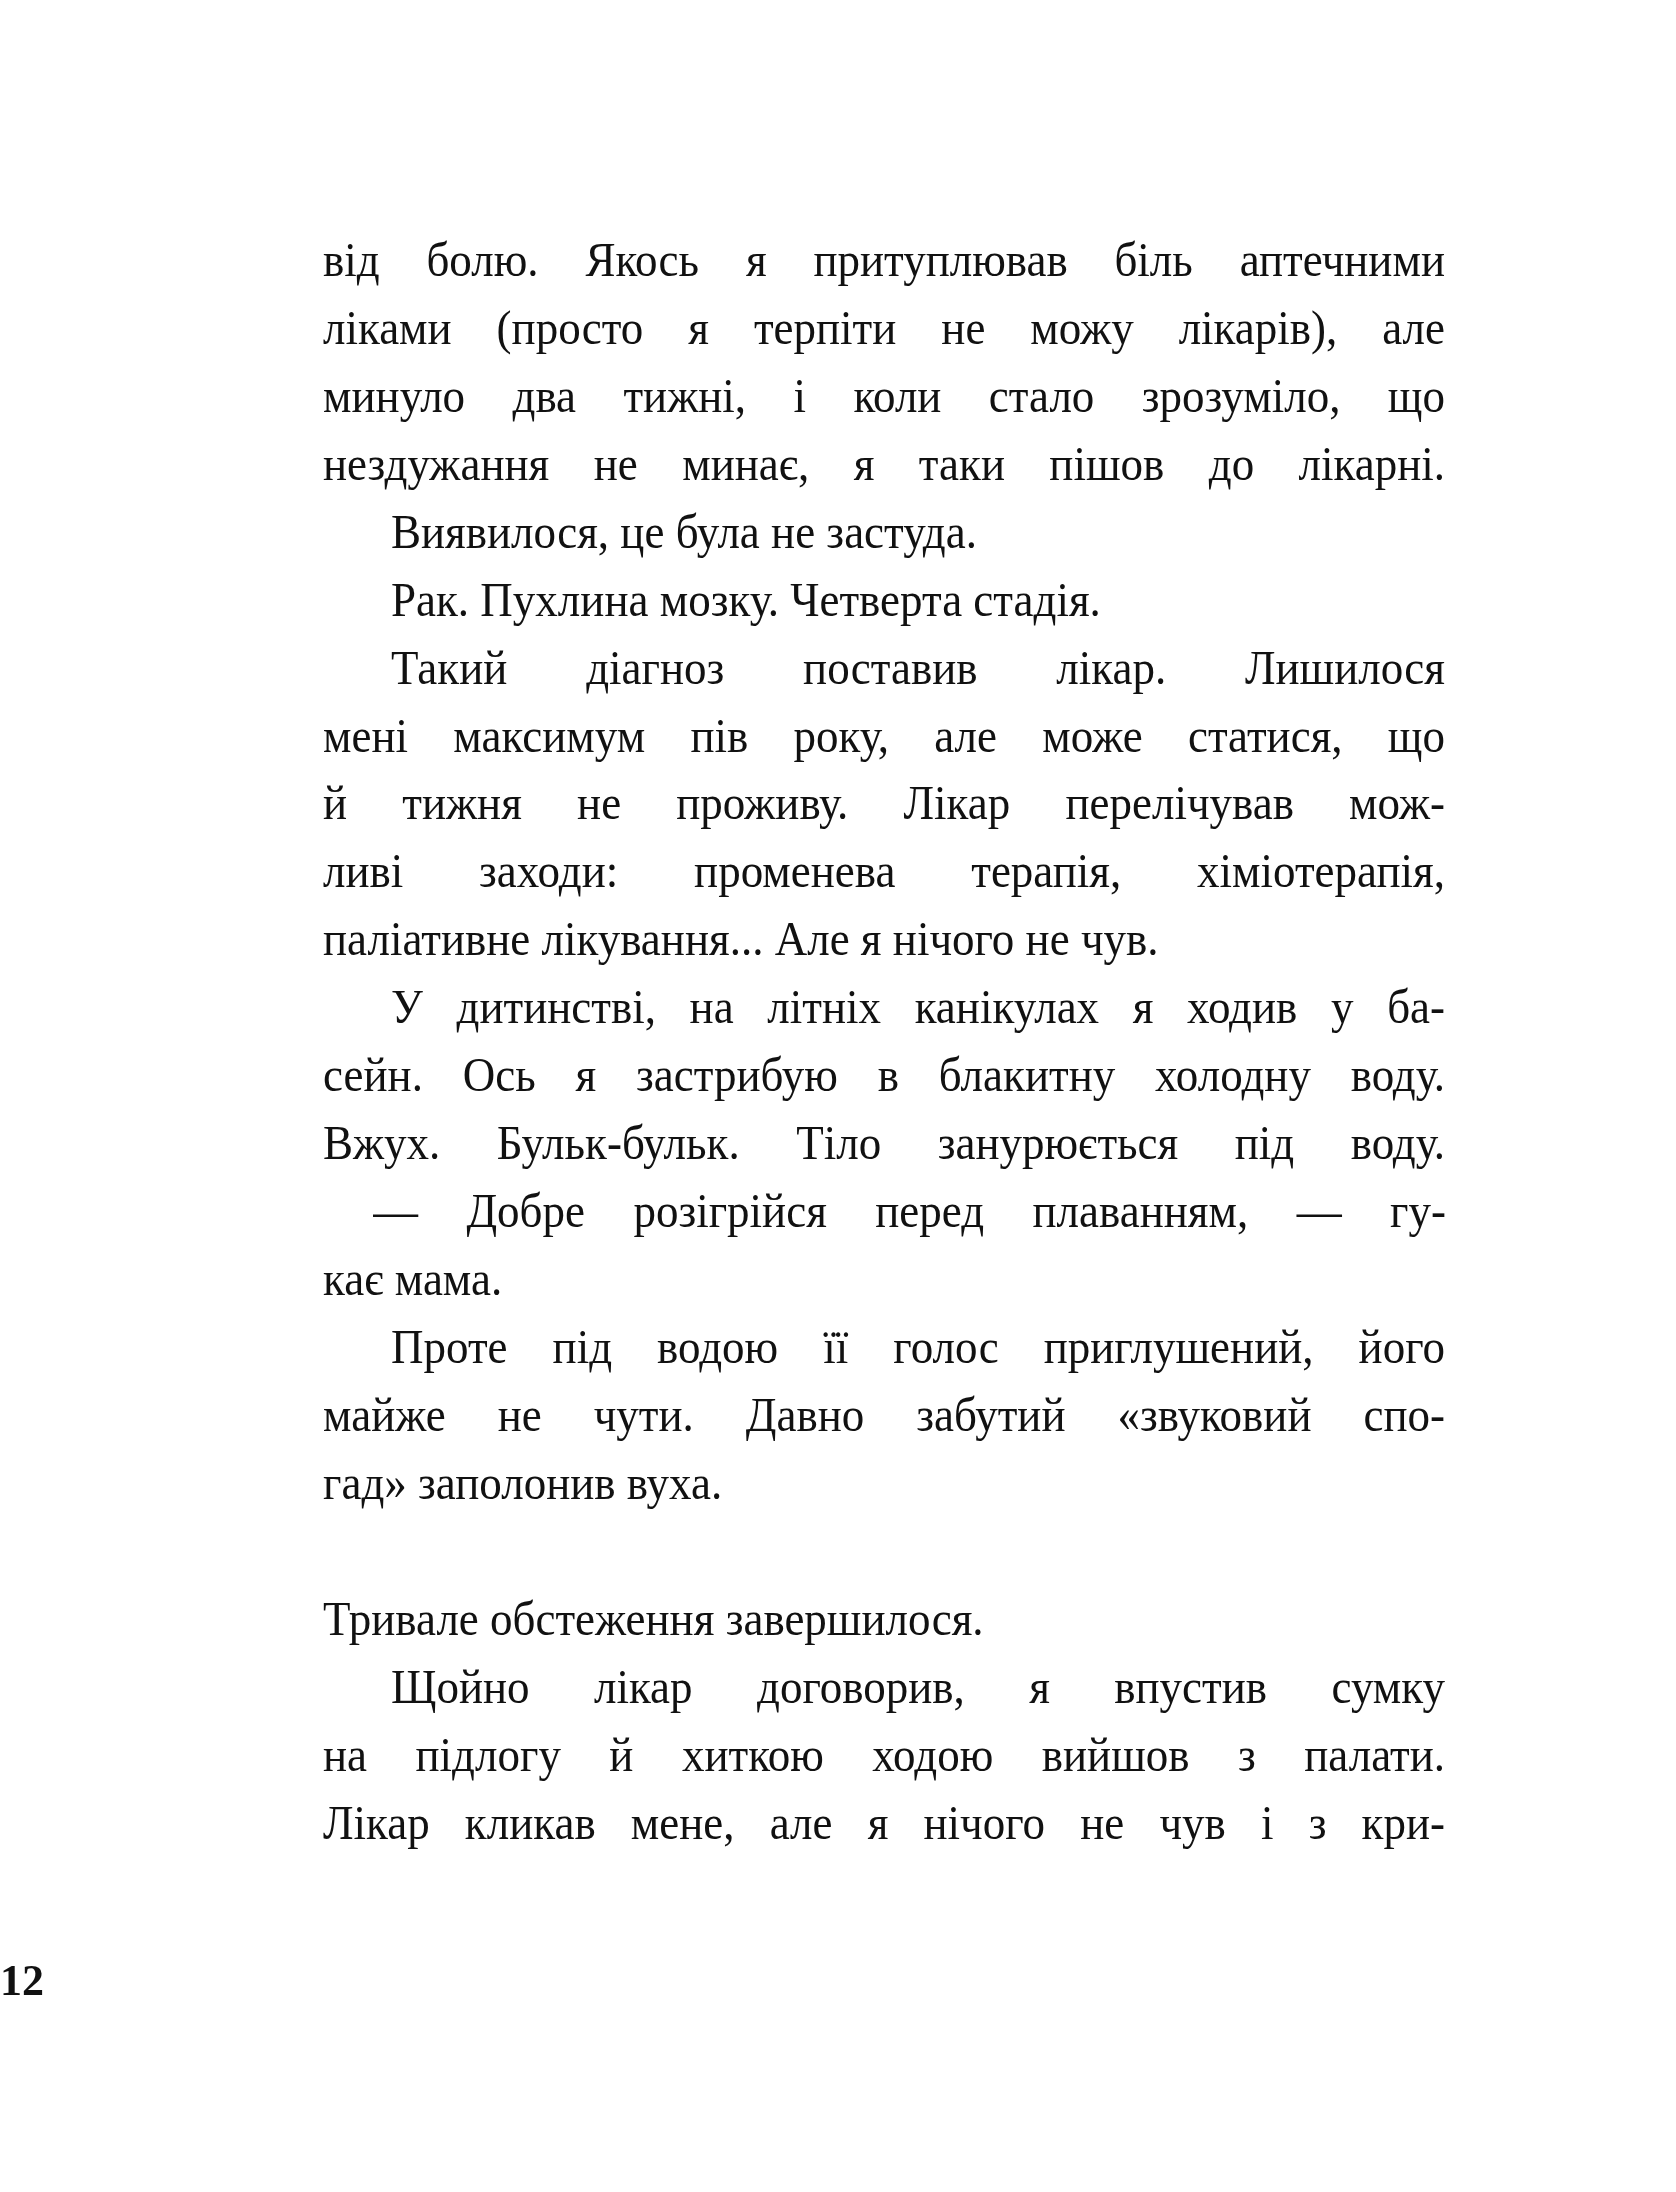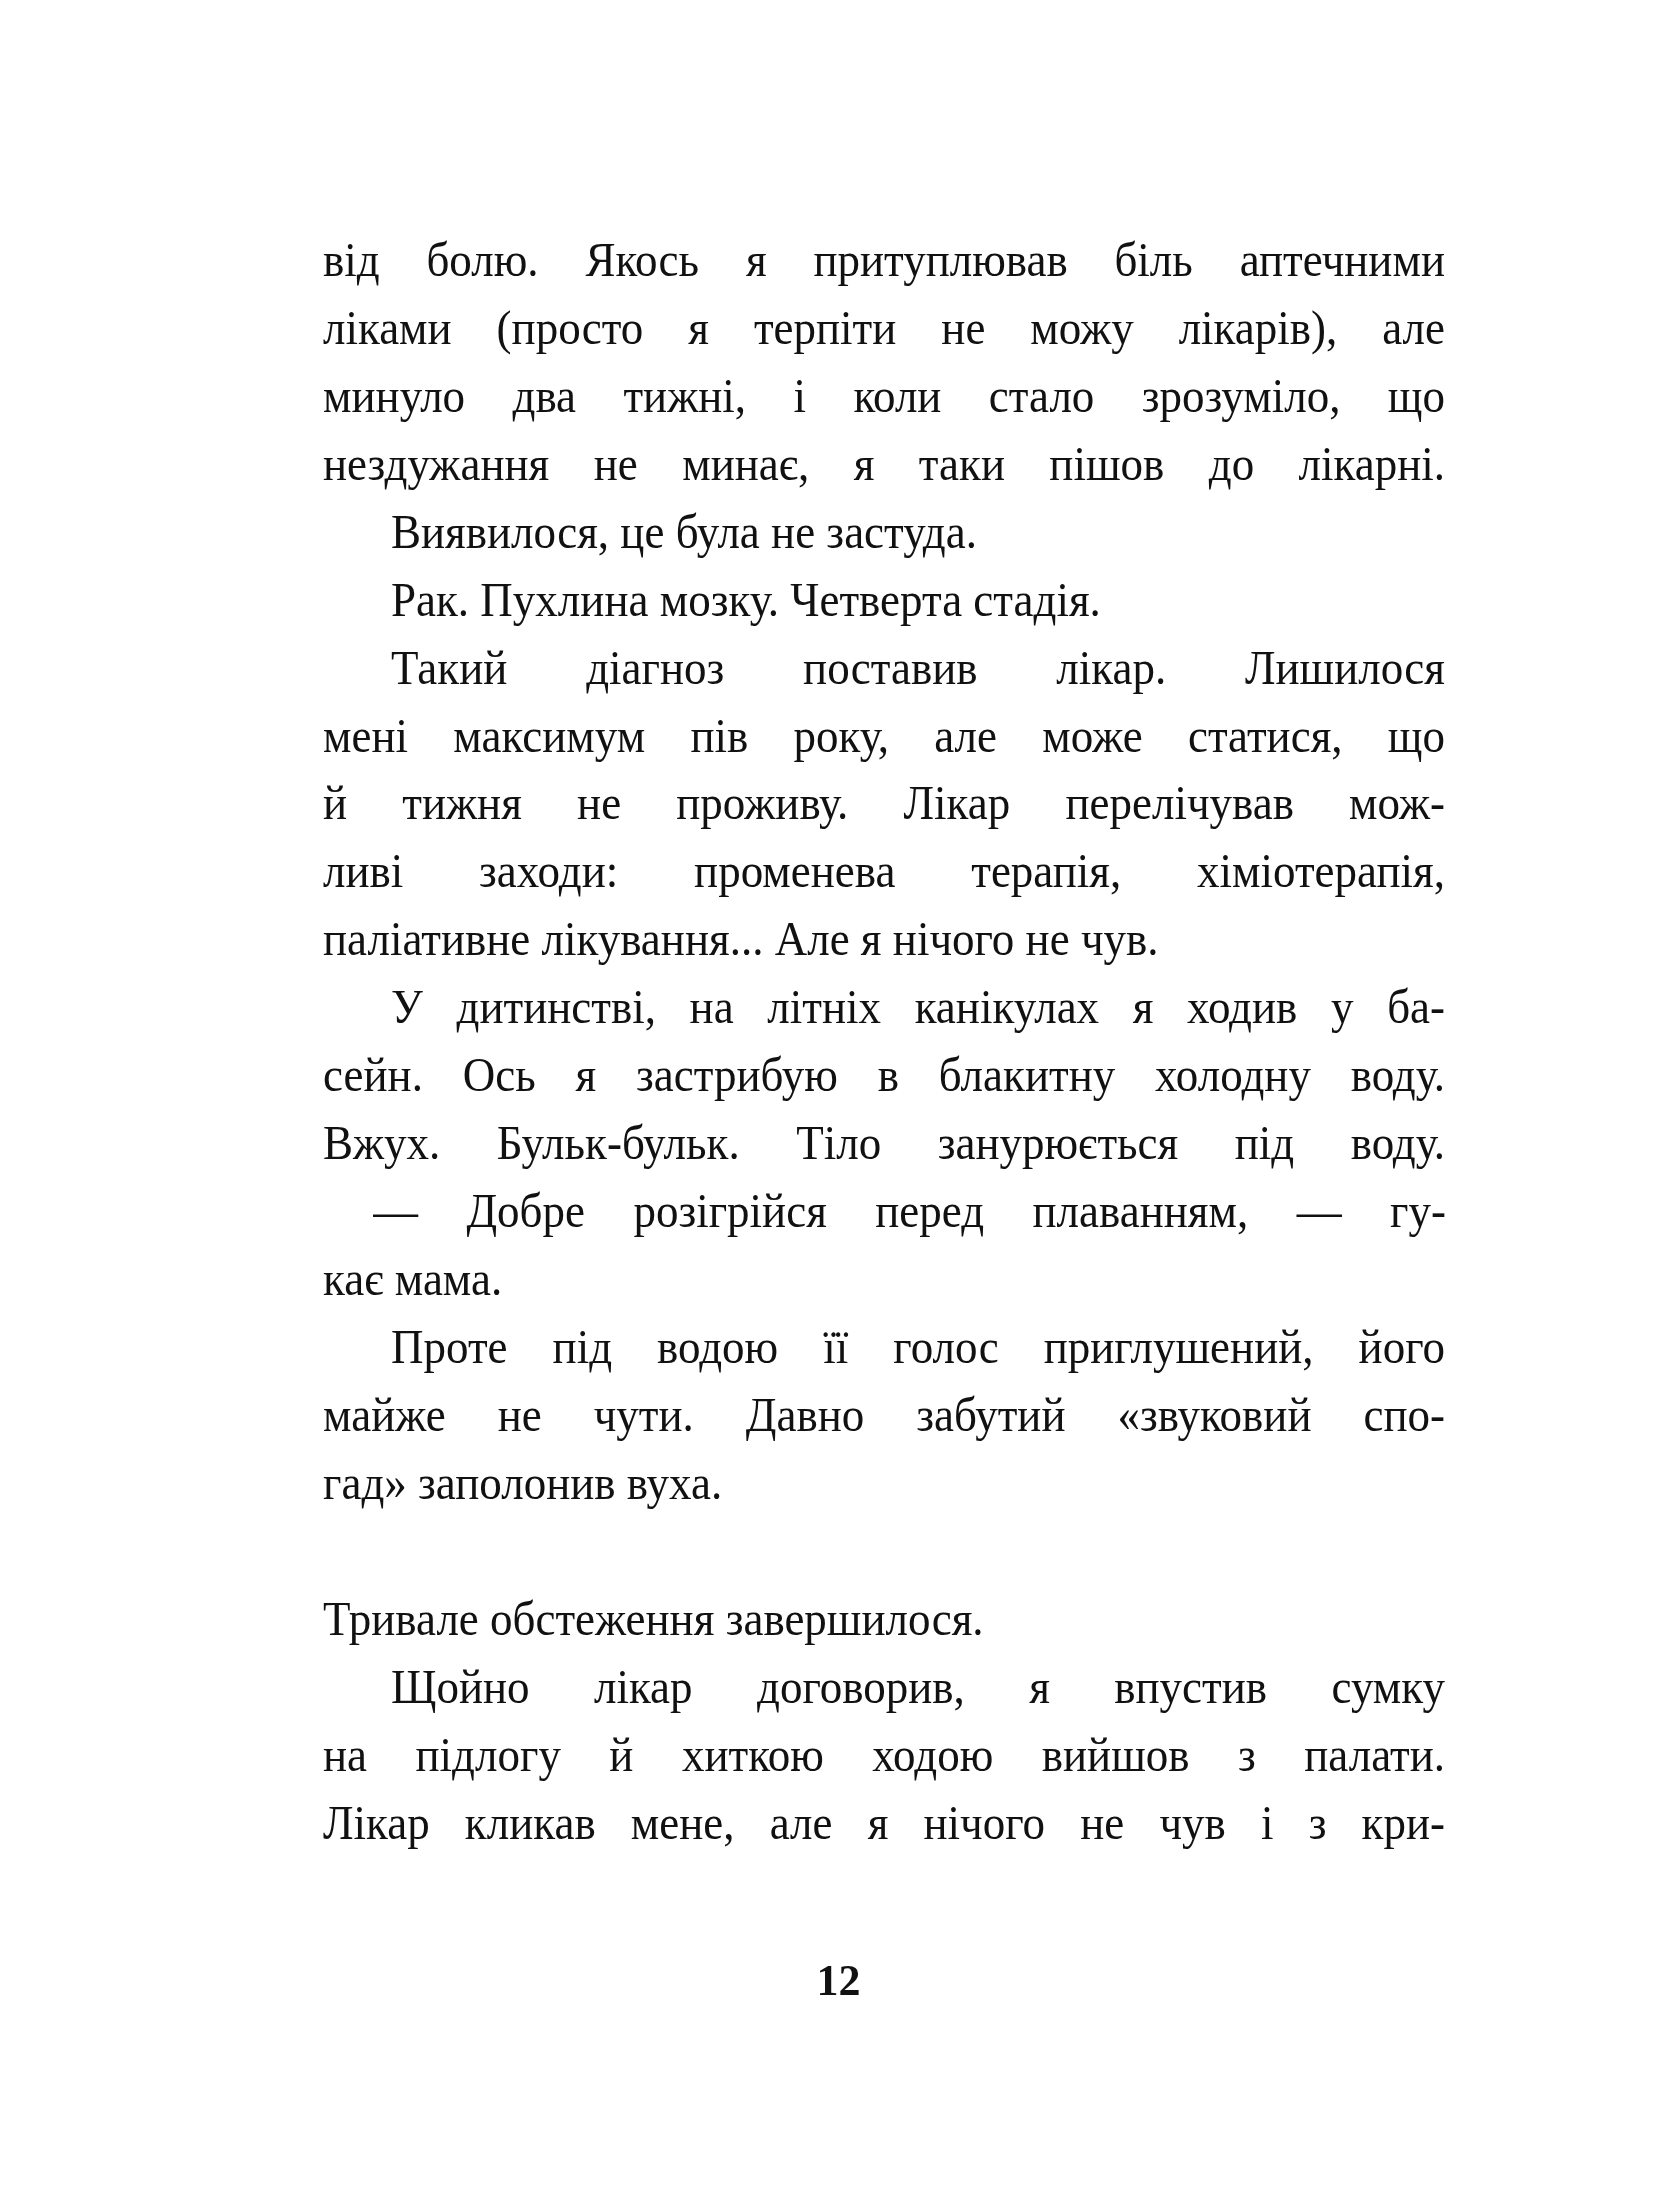--- a/index.html
+++ b/index.html
@@ -18,21 +18,21 @@
     transform:scaleY(1.08);
     transform-origin:left bottom;
   }
   .just { text-align:justify; text-align-last:justify; white-space:normal; overflow:hidden; }
   .indent { left:391px; width:1054px; }
   .dash-indent { left:373px; width:1073px; }
   .page-number {
     position:absolute;
     left:0; width:1677px;
     top:1955px;
-    text-align:center;
+    text-align:left;
     font-family:"Liberation Serif", "DejaVu Serif", serif;
     font-size:44px;
     font-weight:bold;
     color:#111111;
   }
 </style>
 </head>
 <body>
 
 <div class="page">

